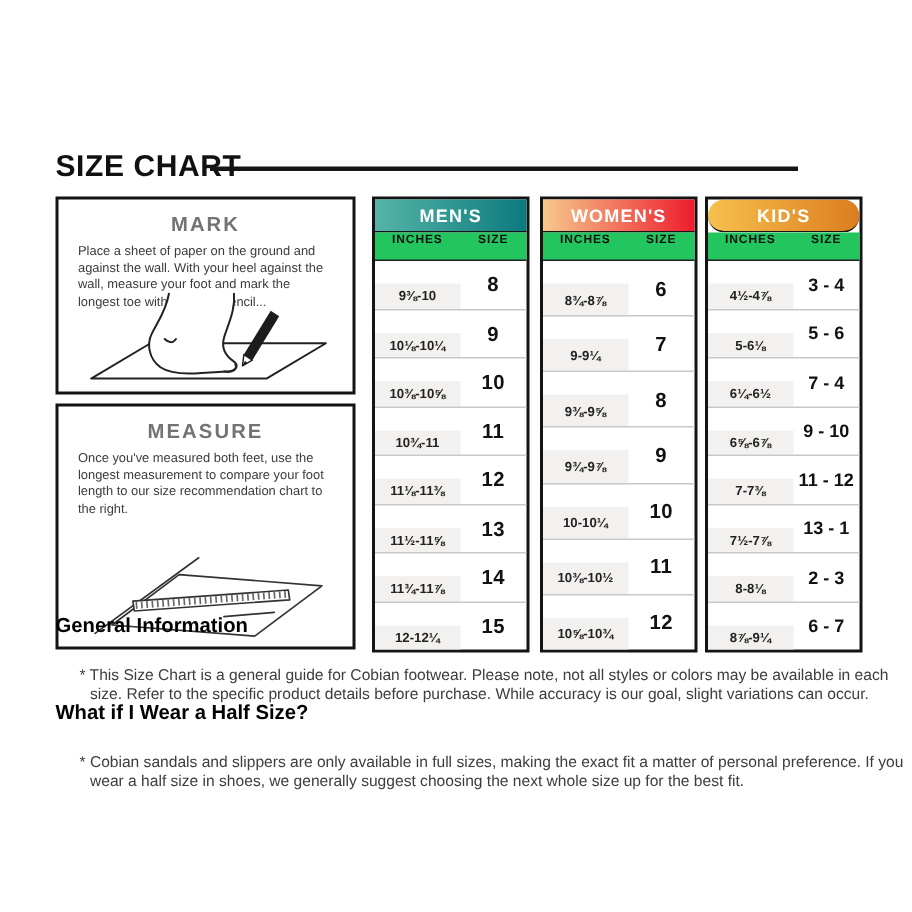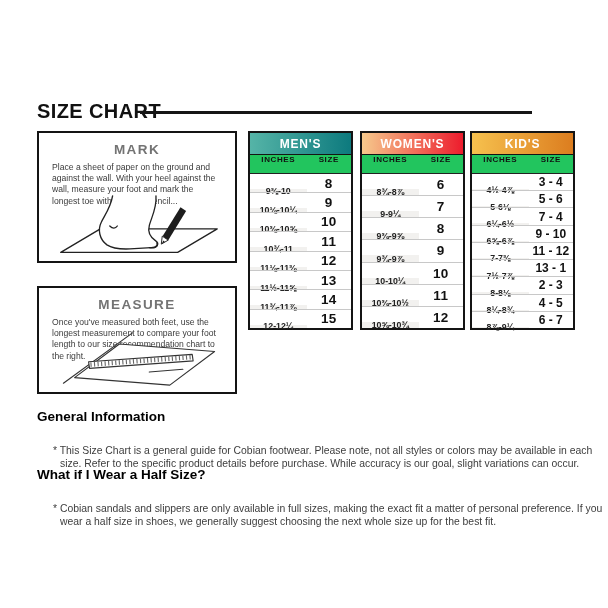--- a/index.html
+++ b/index.html
@@ -6,28 +6,28 @@
   .page{
     position:relative;width:608px;height:608px;background:#ffffff;overflow:hidden;
     font-family:"Liberation Sans","DejaVu Sans",sans-serif;color:#111;
   }
   
   .page-title{position:absolute;left:37px;top:100px;margin:0;font-size:20px;font-weight:bold;letter-spacing:.4px;color:#111;}
   .title-rule{position:absolute;left:140px;top:111px;width:392px;height:2.5px;background:#151515;}
   
   .box{position:absolute;left:37px;width:200px;border:2px solid #141414;background:#fff;box-sizing:border-box;text-align:center;}
   #mark-box{top:131px;height:132px;}
-  #measure-box{top:286px;height:108px;}
+  #measure-box{top:269px;height:164px;}
   .box h2{margin:9px 0 5px;font-size:13.5px;font-weight:bold;letter-spacing:1.4px;color:#737373;}
   .box p{margin:0 13px;font-size:8.6px;line-height:1.3;text-align:left;color:#3b3b3b;}
   .box svg{position:absolute;}
   #mark-box svg{left:18px;bottom:2px;width:164px;height:66px;}
   #measure-box svg{left:18px;bottom:5px;width:164px;height:56px;}
   
-  .size-table{position:absolute;top:131px;width:105px;height:199px;border:2px solid #141414;
+  .size-table{position:absolute;top:131px;width:105px;height:304px;border:2px solid #141414;
     box-sizing:border-box;display:flex;flex-direction:column;background:#fff;}
   #table-mens{left:248px;}
   #table-womens{left:360px;}
   #table-kids{left:470px;}
   .table-header{flex:0 0 21px;display:flex;align-items:center;justify-content:center;
     color:#fff;font-weight:bold;font-size:12px;letter-spacing:.8px;border-bottom:1px solid #141414;}
   .col-head{flex:0 0 18px;display:flex;align-items:flex-start;border-bottom:1.5px solid #222;
     font-size:8px;font-weight:bold;letter-spacing:.6px;color:#111;background:#22c55e;}
   .col-head .c1{width:56%;text-align:center;}
   .col-head .c2{width:44%;text-align:center;}
@@ -161,21 +161,21 @@
           <div class="size">11</div>
         </div>
         <div class="trow">
           <div class="inches">10⅝-10¾</div>
           <div class="size">12</div>
         </div>
       </div>
   </div>
 
   <div class="size-table" id="table-kids">
-    <div class="table-header" style="background: linear-gradient(90deg, rgb(246, 193, 78), rgb(220, 125, 31));">
+    <div class="table-header" style="background: linear-gradient(90deg, rgb(246, 193, 78), rgb(220, 125, 31)); border-radius: 11px;">
       <span>KID'S</span>
     </div>
     <div class="col-head">
       <span class="c1">INCHES</span>
       <span class="c2">SIZE</span>
     </div>
     <div class="tbody">
         <div class="trow">
           <div class="inches">4½-4⅞</div>
           <div class="size">3 - 4</div>
@@ -198,24 +198,20 @@
         </div>
         <div class="trow">
           <div class="inches">7½-7⅞</div>
           <div class="size">13 - 1</div>
         </div>
         <div class="trow">
           <div class="inches">8-8⅛</div>
           <div class="size">2 - 3</div>
         </div>
         <div class="trow">
-          <div class="inches">8¼-8¾</div>
-          <div class="size">4 - 5</div>
-        </div>
-        <div class="trow">
           <div class="inches">8⅞-9¼</div>
           <div class="size">6 - 7</div>
         </div>
       </div>
   </div>
 
   <h3 class="sec-heading" id="gi-head">General Information</h3>
   <p class="sec-text" id="gi-text">* This Size Chart is a general guide for Cobian footwear. Please note, not all styles or colors may be available in each size. Refer to the specific product details before purchase. While accuracy is our goal, slight variations can occur.</p>
 
   <h3 class="sec-heading" id="hs-head">What if I Wear a Half Size?</h3>

